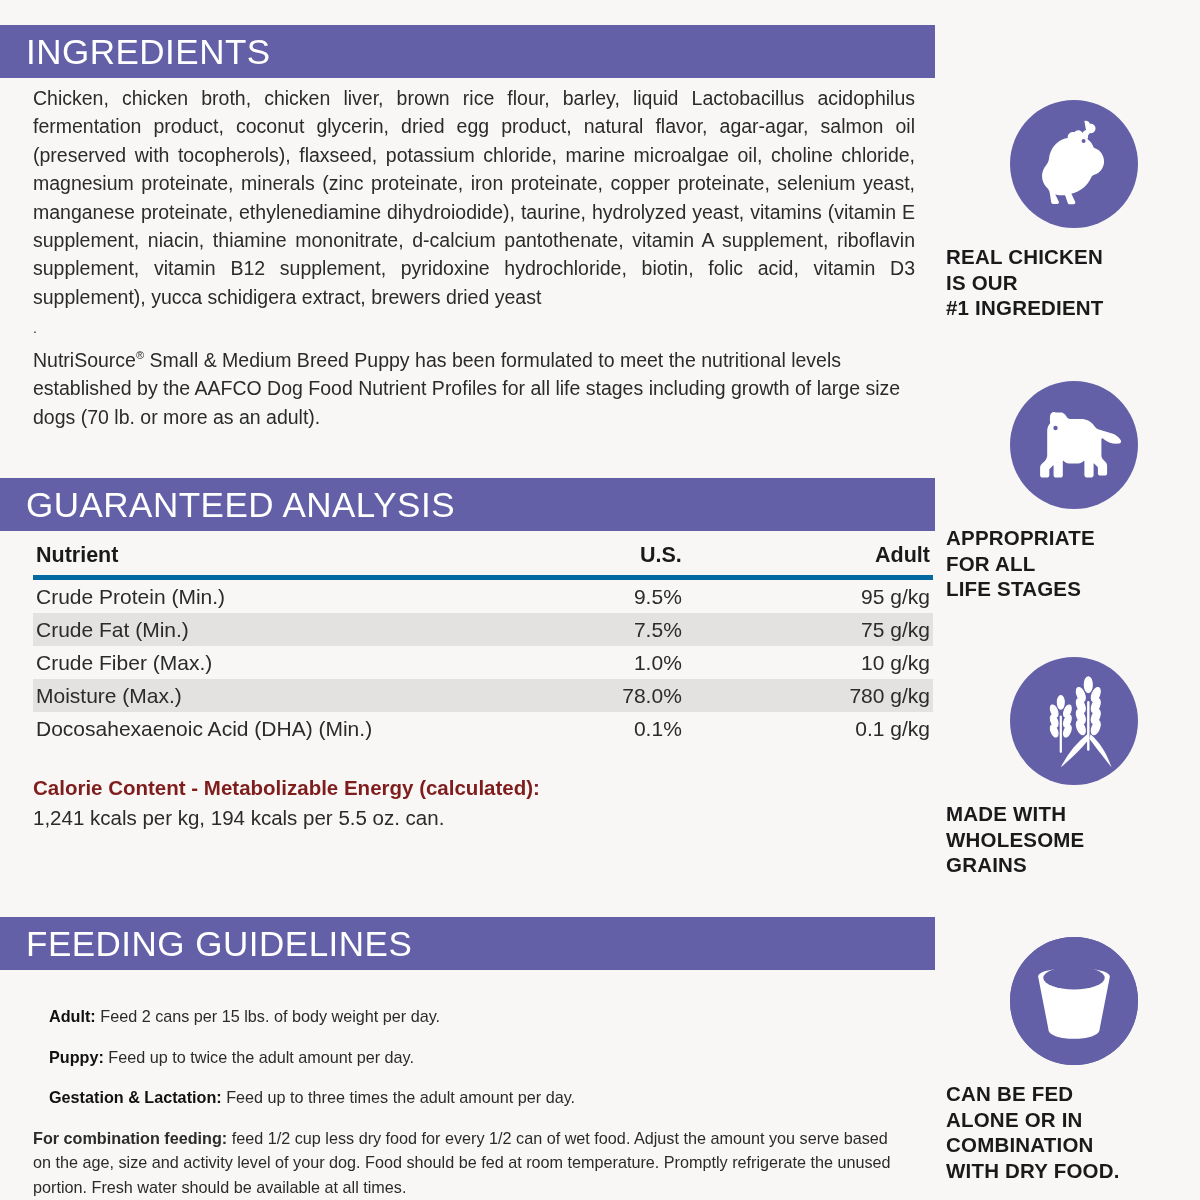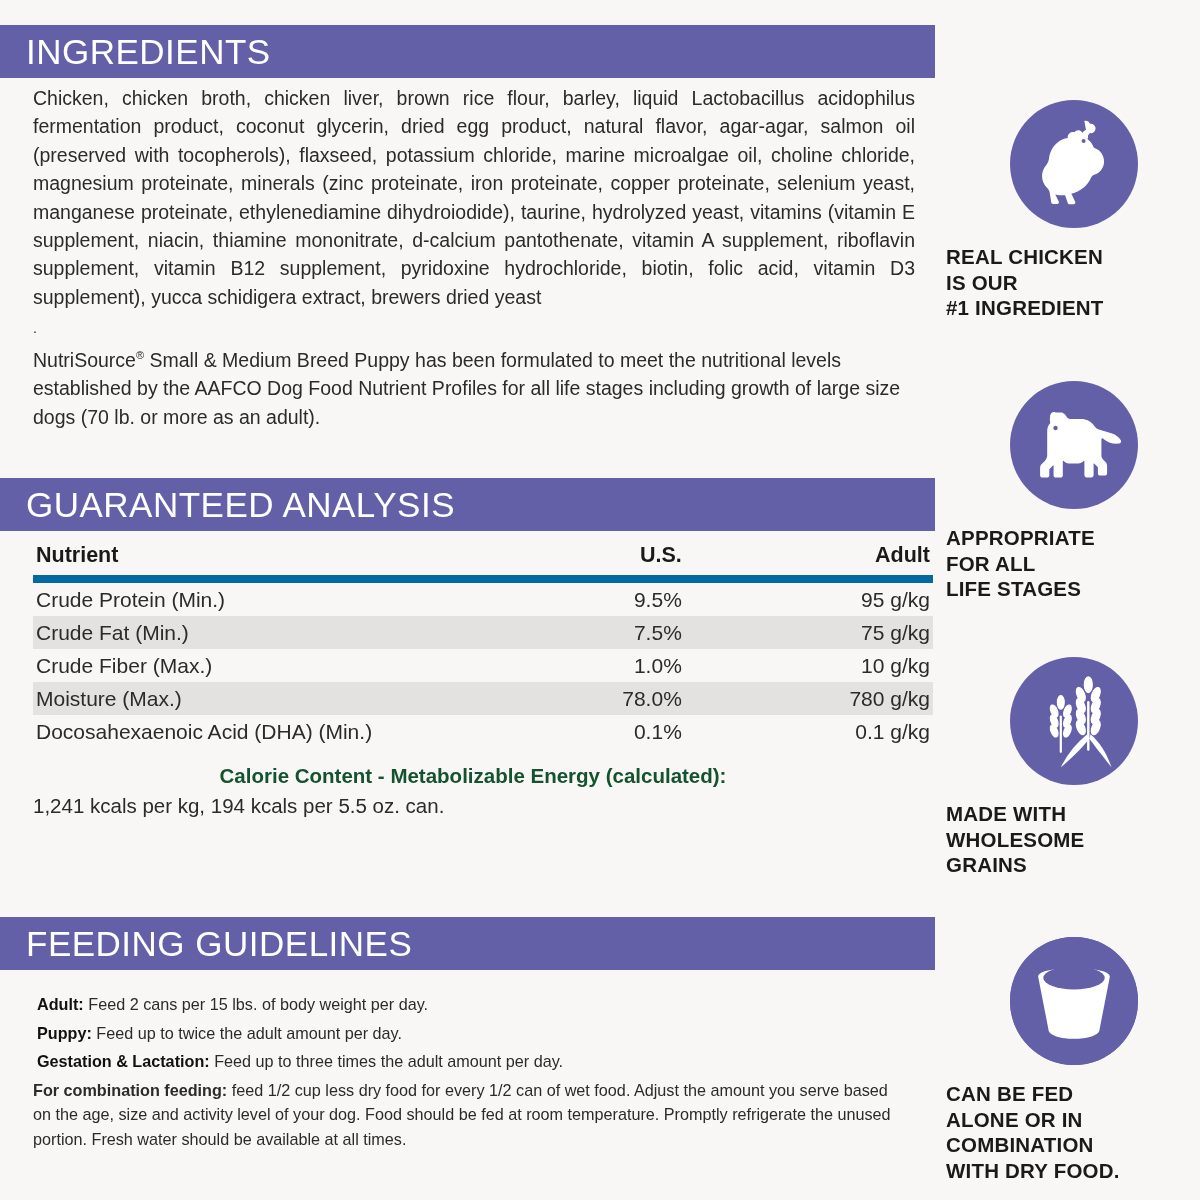--- a/index.html
+++ b/index.html
@@ -94,59 +94,58 @@
     border-collapse: collapse;
     font-size: 21px;
     color: #2b2b2b;
   }
   table.ga th {
     font-weight: bold;
     font-size: 21.5px;
     padding: 0 0 7px 0;
     color: #1a1a1a;
   }
-  table.ga thead tr { border-bottom: 8px solid #0369a1; }
+  table.ga thead tr { border-bottom: 5px solid #0369a1; }
   table.ga td { padding: 4.5px 0; }
   table.ga .c-name   { text-align: left;  width: 540px; padding-left: 3px; }
   table.ga .c-us     { text-align: right; width: 110px; padding-right: 10px; }
   table.ga .c-metric { text-align: right; width: 240px; padding-right: 3px; }
   table.ga tbody tr.alt { background: #e3e2e1; }
 
   
   .calorie-block {
     position: absolute;
     left: 33px;
     top: 760px;
     width: 880px;
   }
   .calorie-title {
     font-size: 20.5px;
     font-weight: bold;
-    color: #14532d;
-    margin: 4px 0 6px 0;
-    text-align: center;
+    color: #7f1d1d;
+    margin: 16px 0 6px 0;
   }
   .calorie-value {
     font-size: 20.5px;
     color: #2b2b2b;
     margin: 0;
   }
 
   
   .feeding-body {
     position: absolute;
     left: 33px;
     top: 988px;
     width: 875px;
   }
   .feed-line {
     font-size: 16.2px;
     line-height: 24.5px;
     color: #2b2b2b;
-    margin: 4px;
+    margin: 16px;
   }
   .feed-line b { font-weight: bold; color: #111; }
   .feed-flow {
     font-size: 16.2px;
     line-height: 24.5px;
     color: #2b2b2b;
     margin: 0;
   }
 
   

